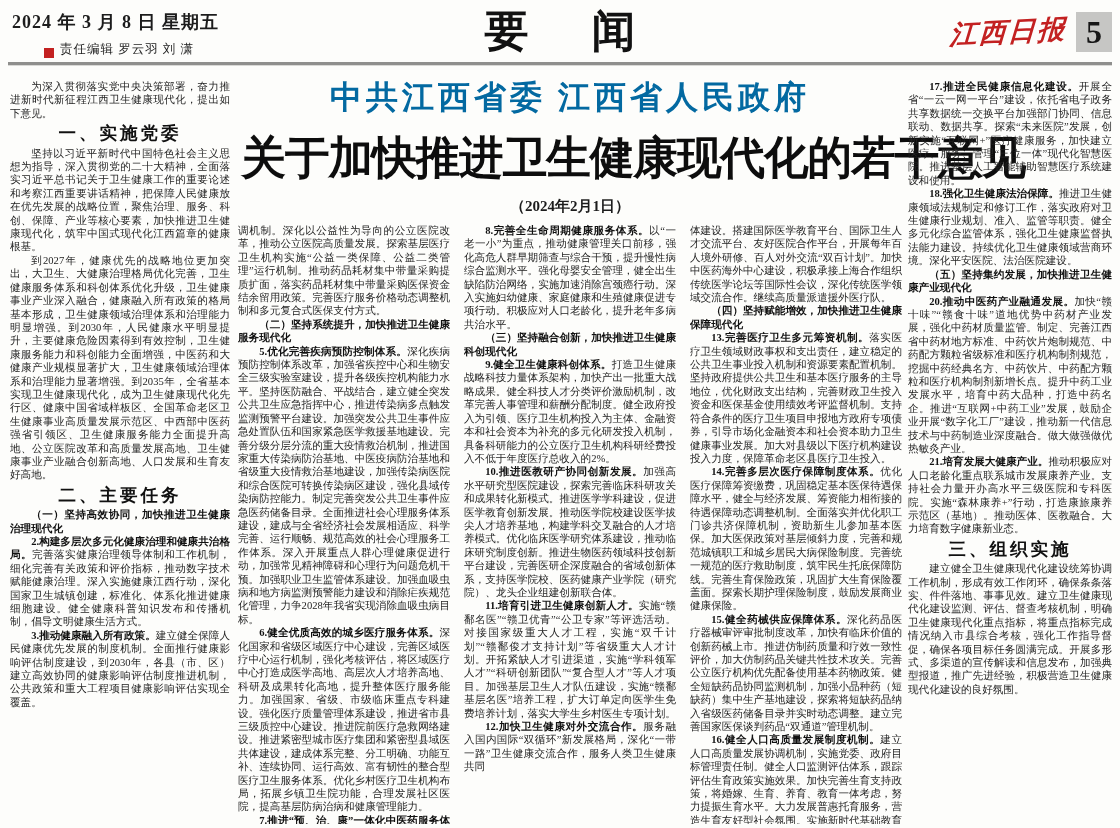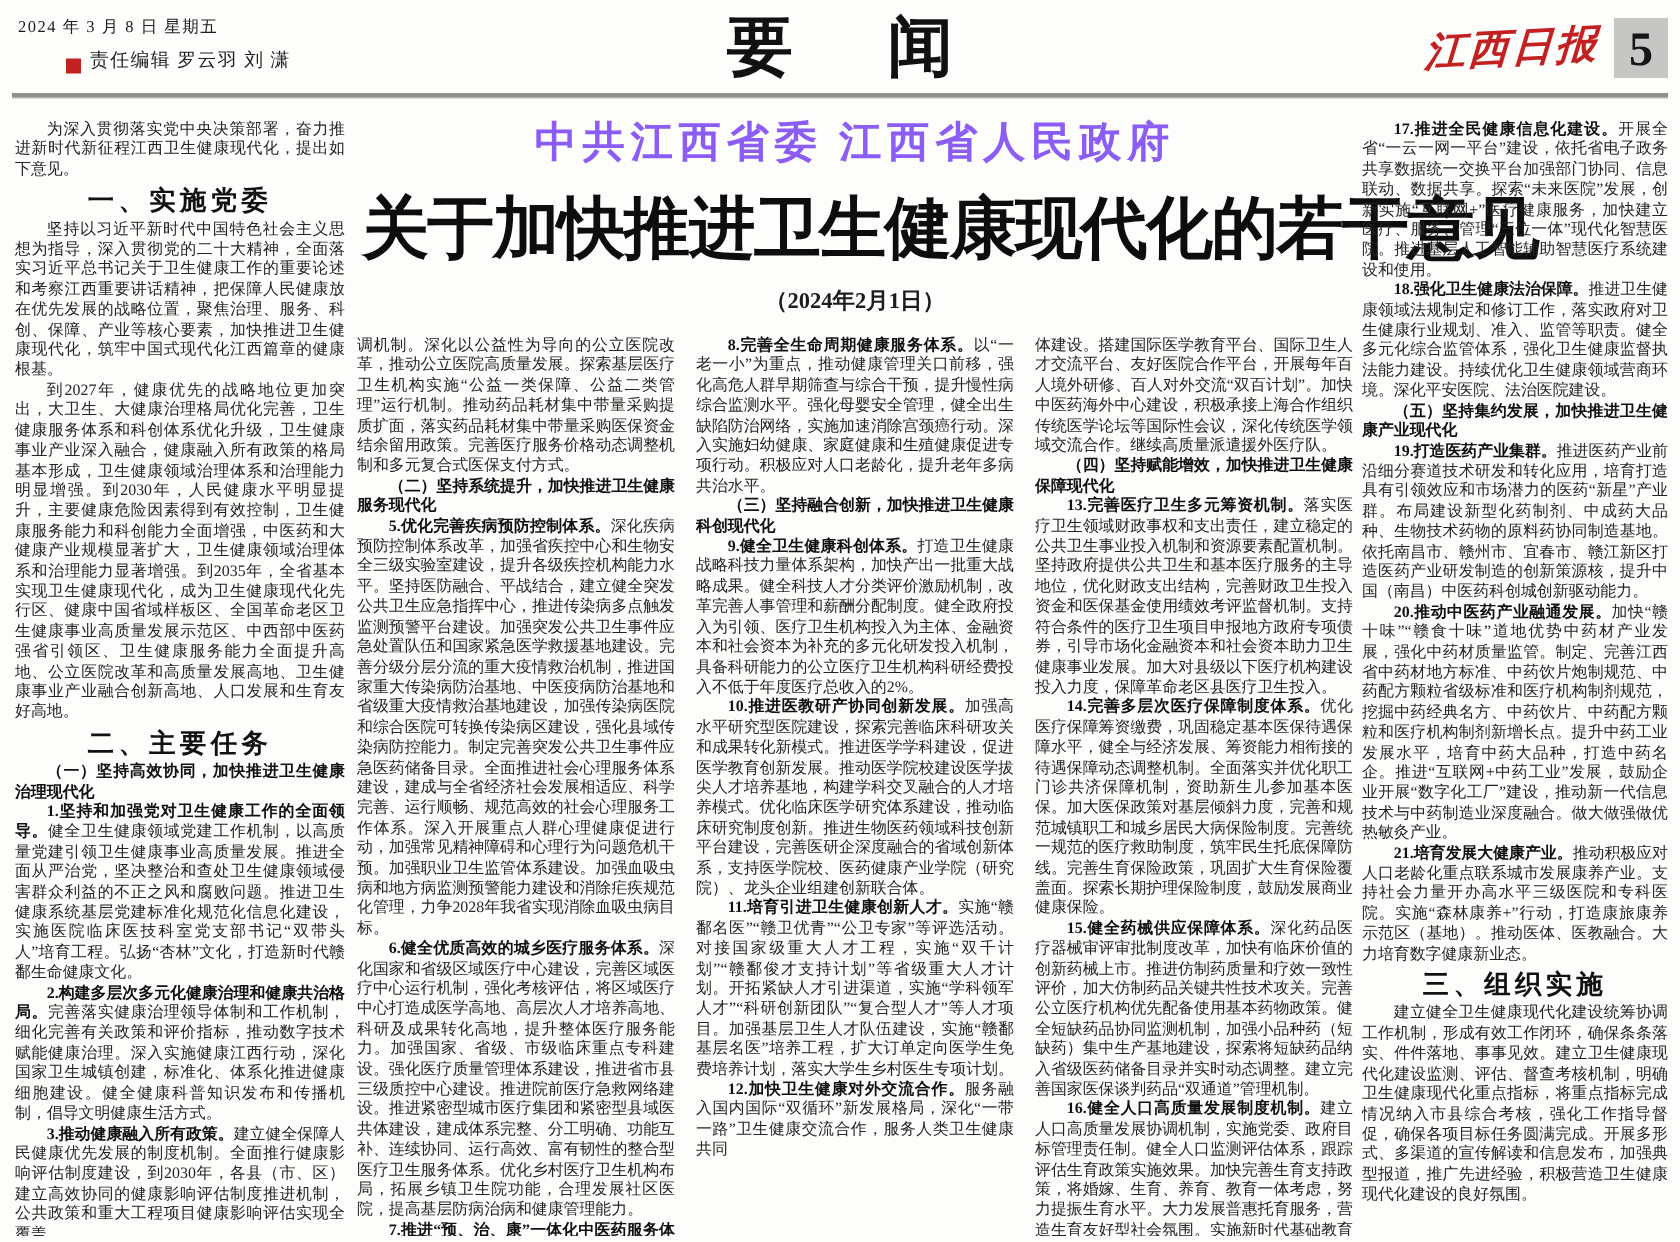--- a/index.html
+++ b/index.html
@@ -1,34 +1,34 @@
 <!DOCTYPE html>
 <html><head>
 <meta charset="utf-8">
 <style>
   html,body{margin:0;padding:0;background:#e8e8e4;}
   .page{position:relative;width:1120px;height:828px;background:#fdfdfb;margin:0 auto;overflow:hidden;
         font-family:"Liberation Serif","DejaVu Serif",serif;color:#1c1c1c;}
   
   .hdr{position:absolute;left:0;top:0;width:1120px;height:64px;}
   .hdr-left{position:absolute;left:12px;top:10px;}
-  .date-line{font-size:11px;font-weight:normal;letter-spacing:1px;}
+  .date-line{font-size:18px;font-weight:bold;letter-spacing:1px;}
   .editor-line{margin-top:7px;font-size:12.5px;font-weight:normal;letter-spacing:1px;display:flex;align-items:flex-end;margin-left:32px;}
   .red-sq{display:inline-block;width:10px;height:10px;background:#c32121;margin-right:6px;}
   .section-title{position:absolute;left:50%;transform:translateX(-50%);top:2px;font-size:44px;font-weight:900;
         letter-spacing:26px;padding-left:26px;font-family:"Liberation Serif",serif;color:#111;}
   .hdr-right{position:absolute;right:8px;top:12px;display:flex;align-items:center;}
   .masthead{color:#c32121;font-size:27px;font-weight:900;font-style:italic;transform:skewX(-6deg) rotate(-3deg);
         margin-right:10px;font-family:"Liberation Serif",serif;letter-spacing:2px;}
   .pagenum{width:36px;height:40px;background:#c6c6c4;color:#161616;font-size:32px;font-weight:900;
         display:flex;align-items:center;justify-content:center;font-family:"Liberation Serif",serif;}
   .hdr-rule{position:absolute;left:8px;top:62px;width:1104px;height:3px;background:#8f8f8d;border-bottom:1px solid #d9d9d6;}
   
   .headline{position:absolute;left:238px;top:76px;width:664px;height:142px;text-align:center;}
-  .kicker{font-size:28px;font-weight:900;letter-spacing:4px;color:#8b5cf6;}
+  .kicker{font-size:32px;font-weight:900;letter-spacing:4px;color:#0369a1;}
   .main-title{margin-top:8px;font-size:45px;font-weight:900;letter-spacing:-1px;color:#0d0d0d;
         font-family:"Liberation Sans","DejaVu Sans",sans-serif;white-space:nowrap;transform:scaleX(.99);}
   .dateline{margin-top:9px;font-size:15px;font-weight:bold;}
   
   .col{position:absolute;overflow:hidden;text-align:justify;font-size:10.6px;line-height:13.4px;color:#242424;}
   .col p{margin:0;text-indent:2em;}
   .col p.cont{text-indent:0;}
   .col p.sub-heading{font-weight:900;color:#111;}
   .lead{font-weight:900;color:#111;}
   h2.sec-heading{margin:7px 0 6px 0;text-align:center;font-size:17.5px;font-weight:900;letter-spacing:3px;
@@ -66,21 +66,20 @@
     <div class="dateline">（2024年2月1日）</div>
   </div>
 
   <div class="col" id="col1">
       <p>为深入贯彻落实党中央决策部署，奋力推进新时代新征程江西卫生健康现代化，提出如下意见。</p>
       <h2 class="sec-heading">一、实施党委</h2>
       <p>坚持以习近平新时代中国特色社会主义思想为指导，深入贯彻党的二十大精神，全面落实习近平总书记关于卫生健康工作的重要论述和考察江西重要讲话精神，把保障人民健康放在优先发展的战略位置，聚焦治理、服务、科创、保障、产业等核心要素，加快推进卫生健康现代化，筑牢中国式现代化江西篇章的健康根基。</p>
       <p>到2027年，健康优先的战略地位更加突出，大卫生、大健康治理格局优化完善，卫生健康服务体系和科创体系优化升级，卫生健康事业产业深入融合，健康融入所有政策的格局基本形成，卫生健康领域治理体系和治理能力明显增强。到2030年，人民健康水平明显提升，主要健康危险因素得到有效控制，卫生健康服务能力和科创能力全面增强，中医药和大健康产业规模显著扩大，卫生健康领域治理体系和治理能力显著增强。到2035年，全省基本实现卫生健康现代化，成为卫生健康现代化先行区、健康中国省域样板区、全国革命老区卫生健康事业高质量发展示范区、中西部中医药强省引领区、卫生健康服务能力全面提升高地、公立医院改革和高质量发展高地、卫生健康事业产业融合创新高地、人口发展和生育友好高地。</p>
       <h2 class="sec-heading">二、主要任务</h2>
       <p class="sub-heading">（一）坚持高效协同，加快推进卫生健康治理现代化</p>
-      <p><span class="lead">1.坚持和加强党对卫生健康工作的全面领导。</span>健全卫生健康领域党建工作机制，以高质量党建引领卫生健康事业高质量发展。推进全面从严治党，坚决整治和查处卫生健康领域侵害群众利益的不正之风和腐败问题。推进卫生健康系统基层党建标准化规范化信息化建设，实施医院临床医技科室党支部书记“双带头人”培育工程。弘扬“杏林”文化，打造新时代赣鄱生命健康文化。</p>
       <p><span class="lead">2.构建多层次多元化健康治理和健康共治格局。</span>完善落实健康治理领导体制和工作机制，细化完善有关政策和评价指标，推动数字技术赋能健康治理。深入实施健康江西行动，深化国家卫生城镇创建，标准化、体系化推进健康细胞建设。健全健康科普知识发布和传播机制，倡导文明健康生活方式。</p>
       <p><span class="lead">3.推动健康融入所有政策。</span>建立健全保障人民健康优先发展的制度机制。全面推行健康影响评估制度建设，到2030年，各县（市、区）建立高效协同的健康影响评估制度推进机制，公共政策和重大工程项目健康影响评估实现全覆盖。</p>
     </div>
   <div class="col" id="col2">
       <p class="cont">调机制。深化以公益性为导向的公立医院改革，推动公立医院高质量发展。探索基层医疗卫生机构实施“公益一类保障、公益二类管理”运行机制。推动药品耗材集中带量采购提质扩面，落实药品耗材集中带量采购医保资金结余留用政策。完善医疗服务价格动态调整机制和多元复合式医保支付方式。</p>
       <p class="sub-heading">（二）坚持系统提升，加快推进卫生健康服务现代化</p>
       <p><span class="lead">5.优化完善疾病预防控制体系。</span>深化疾病预防控制体系改革，加强省疾控中心和生物安全三级实验室建设，提升各级疾控机构能力水平。坚持医防融合、平战结合，建立健全突发公共卫生应急指挥中心，推进传染病多点触发监测预警平台建设。加强突发公共卫生事件应急处置队伍和国家紧急医学救援基地建设。完善分级分层分流的重大疫情救治机制，推进国家重大传染病防治基地、中医疫病防治基地和省级重大疫情救治基地建设，加强传染病医院和综合医院可转换传染病区建设，强化县域传染病防控能力。制定完善突发公共卫生事件应急医药储备目录。全面推进社会心理服务体系建设，建成与全省经济社会发展相适应、科学完善、运行顺畅、规范高效的社会心理服务工作体系。深入开展重点人群心理健康促进行动，加强常见精神障碍和心理行为问题危机干预。加强职业卫生监管体系建设。加强血吸虫病和地方病监测预警能力建设和消除疟疾规范化管理，力争2028年我省实现消除血吸虫病目标。</p>
       <p><span class="lead">6.健全优质高效的城乡医疗服务体系。</span>深化国家和省级区域医疗中心建设，完善区域医疗中心运行机制，强化考核评估，将区域医疗中心打造成医学高地、高层次人才培养高地、科研及成果转化高地，提升整体医疗服务能力。加强国家、省级、市级临床重点专科建设。强化医疗质量管理体系建设，推进省市县三级质控中心建设。推进院前医疗急救网络建设。推进紧密型城市医疗集团和紧密型县域医共体建设，建成体系完整、分工明确、功能互补、连续协同、运行高效、富有韧性的整合型医疗卫生服务体系。优化乡村医疗卫生机构布局，拓展乡镇卫生院功能，合理发展社区医院，提高基层防病治病和健康管理能力。</p>
       <p><span class="lead">7.推进“预、治、康”一体化中医药服务体系建设。</span>深化国家中医药综合改革示范区建设。实施中医医疗服务高地建设工程，打造名</p>
     </div>
@@ -97,20 +96,19 @@
       <p class="sub-heading">（四）坚持赋能增效，加快推进卫生健康保障现代化</p>
       <p><span class="lead">13.完善医疗卫生多元筹资机制。</span>落实医疗卫生领域财政事权和支出责任，建立稳定的公共卫生事业投入机制和资源要素配置机制。坚持政府提供公共卫生和基本医疗服务的主导地位，优化财政支出结构，完善财政卫生投入资金和医保基金使用绩效考评监督机制。支持符合条件的医疗卫生项目申报地方政府专项债券，引导市场化金融资本和社会资本助力卫生健康事业发展。加大对县级以下医疗机构建设投入力度，保障革命老区县医疗卫生投入。</p>
       <p><span class="lead">14.完善多层次医疗保障制度体系。</span>优化医疗保障筹资缴费，巩固稳定基本医保待遇保障水平，健全与经济发展、筹资能力相衔接的待遇保障动态调整机制。全面落实并优化职工门诊共济保障机制，资助新生儿参加基本医保。加大医保政策对基层倾斜力度，完善和规范城镇职工和城乡居民大病保险制度。完善统一规范的医疗救助制度，筑牢民生托底保障防线。完善生育保险政策，巩固扩大生育保险覆盖面。探索长期护理保险制度，鼓励发展商业健康保险。</p>
       <p><span class="lead">15.健全药械供应保障体系。</span>深化药品医疗器械审评审批制度改革，加快有临床价值的创新药械上市。推进仿制药质量和疗效一致性评价，加大仿制药品关键共性技术攻关。完善公立医疗机构优先配备使用基本药物政策。健全短缺药品协同监测机制，加强小品种药（短缺药）集中生产基地建设，探索将短缺药品纳入省级医药储备目录并实时动态调整。建立完善国家医保谈判药品“双通道”管理机制。</p>
       <p><span class="lead">16.健全人口高质量发展制度机制。</span>建立人口高质量发展协调机制，实施党委、政府目标管理责任制。健全人口监测评估体系，跟踪评估生育政策实施效果。加快完善生育支持政策，将婚嫁、生育、养育、教育一体考虑，努力提振生育水平。大力发展普惠托育服务，营造生育友好型社会氛围。实施新时代基础教育扩优提质行动，夯实人口综合素质的基础。</p>
     </div>
   <div class="col" id="col5">
       <p><span class="lead">17.推进全民健康信息化建设。</span>开展全省“一云一网一平台”建设，依托省电子政务共享数据统一交换平台加强部门协同、信息联动、数据共享。探索“未来医院”发展，创新实施“互联网+”医疗健康服务，加快建立医疗、服务、管理“三位一体”现代化智慧医院。推进基层人工智能辅助智慧医疗系统建设和使用。</p>
       <p><span class="lead">18.强化卫生健康法治保障。</span>推进卫生健康领域法规制定和修订工作，落实政府对卫生健康行业规划、准入、监管等职责。健全多元化综合监管体系，强化卫生健康监督执法能力建设。持续优化卫生健康领域营商环境。深化平安医院、法治医院建设。</p>
       <p class="sub-heading">（五）坚持集约发展，加快推进卫生健康产业现代化</p>
-      <p><span class="lead">19.打造医药产业集群。</span>推进医药产业前沿细分赛道技术研发和转化应用，培育打造具有引领效应和市场潜力的医药“新星”产业群。布局建设新型化药制剂、中成药大品种、生物技术药物的原料药协同制造基地。依托南昌市、赣州市、宜春市、赣江新区打造医药产业研发制造的创新策源核，提升中国（南昌）中医药科创城创新驱动能力。</p>
       <p><span class="lead">20.推动中医药产业融通发展。</span>加快“赣十味”“赣食十味”道地优势中药材产业发展，强化中药材质量监管。制定、完善江西省中药材地方标准、中药饮片炮制规范、中药配方颗粒省级标准和医疗机构制剂规范，挖掘中药经典名方、中药饮片、中药配方颗粒和医疗机构制剂新增长点。提升中药工业发展水平，培育中药大品种，打造中药名企。推进“互联网+中药工业”发展，鼓励企业开展“数字化工厂”建设，推动新一代信息技术与中药制造业深度融合。做大做强做优热敏灸产业。</p>
       <p><span class="lead">21.培育发展大健康产业。</span>推动积极应对人口老龄化重点联系城市发展康养产业。支持社会力量开办高水平三级医院和专科医院。实施“森林康养+”行动，打造康旅康养示范区（基地）。推动医体、医教融合。大力培育数字健康新业态。</p>
       <h2 class="sec-heading">三、组织实施</h2>
       <p>建立健全卫生健康现代化建设统筹协调工作机制，形成有效工作闭环，确保条条落实、件件落地、事事见效。建立卫生健康现代化建设监测、评估、督查考核机制，明确卫生健康现代化重点指标，将重点指标完成情况纳入市县综合考核，强化工作指导督促，确保各项目标任务圆满完成。开展多形式、多渠道的宣传解读和信息发布，加强典型报道，推广先进经验，积极营造卫生健康现代化建设的良好氛围。</p>
     </div>
 
 </div>
 
 </body></html>

